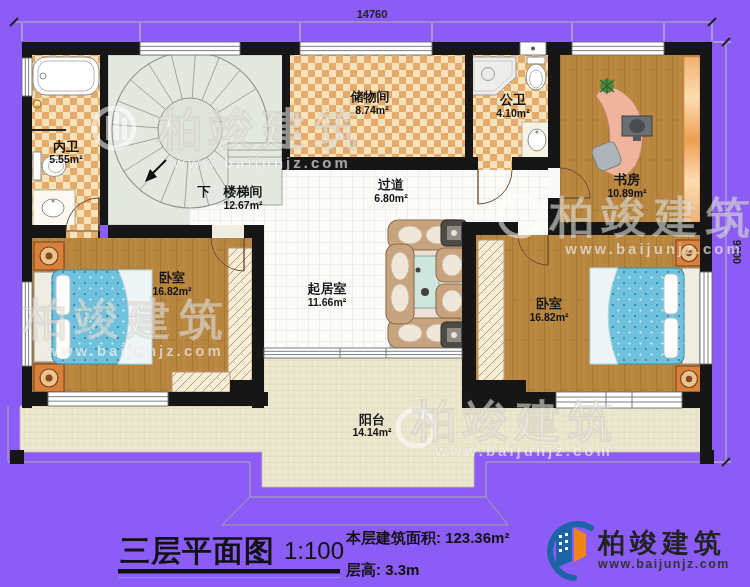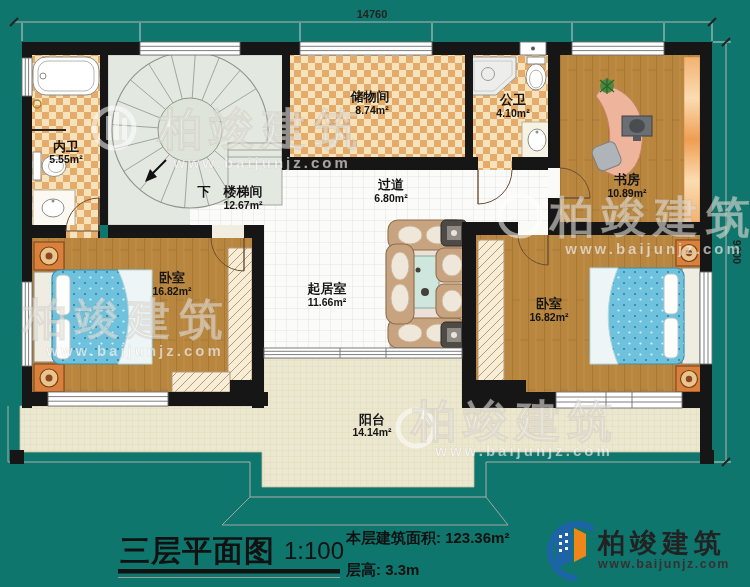--- a/index.html
+++ b/index.html
@@ -1,16 +1,16 @@
 <!DOCTYPE html>
 <html><head>
 <meta charset="utf-8">
 <style>
   html,body{margin:0;padding:0;background:#ffffff;}
-  #stage{position:relative;width:750px;height:587px;background:#0f766e;overflow:hidden;
+  #stage{position:relative;width:750px;height:587px;background:#8b5cf6;overflow:hidden;
          font-family:"Liberation Sans","DejaVu Sans",sans-serif;}
   svg{position:absolute;left:0;top:0;}
   text{font-family:"Liberation Sans","DejaVu Sans",sans-serif;}
   .room-name{font-size:13px;font-weight:bold;fill:#141414;}
   .room-area{font-size:10.5px;font-weight:bold;fill:#141414;}
   .dim-text{font-size:11px;font-weight:bold;fill:#222;}
   .wall{fill:#161616;}
   .winline{stroke:#6f6f6f;stroke-width:0.9;}
   .winbox{fill:#ffffff;stroke:#6f6f6f;stroke-width:0.9;}
   .fix{fill:#ffffff;stroke:#8d8d89;stroke-width:1;}

